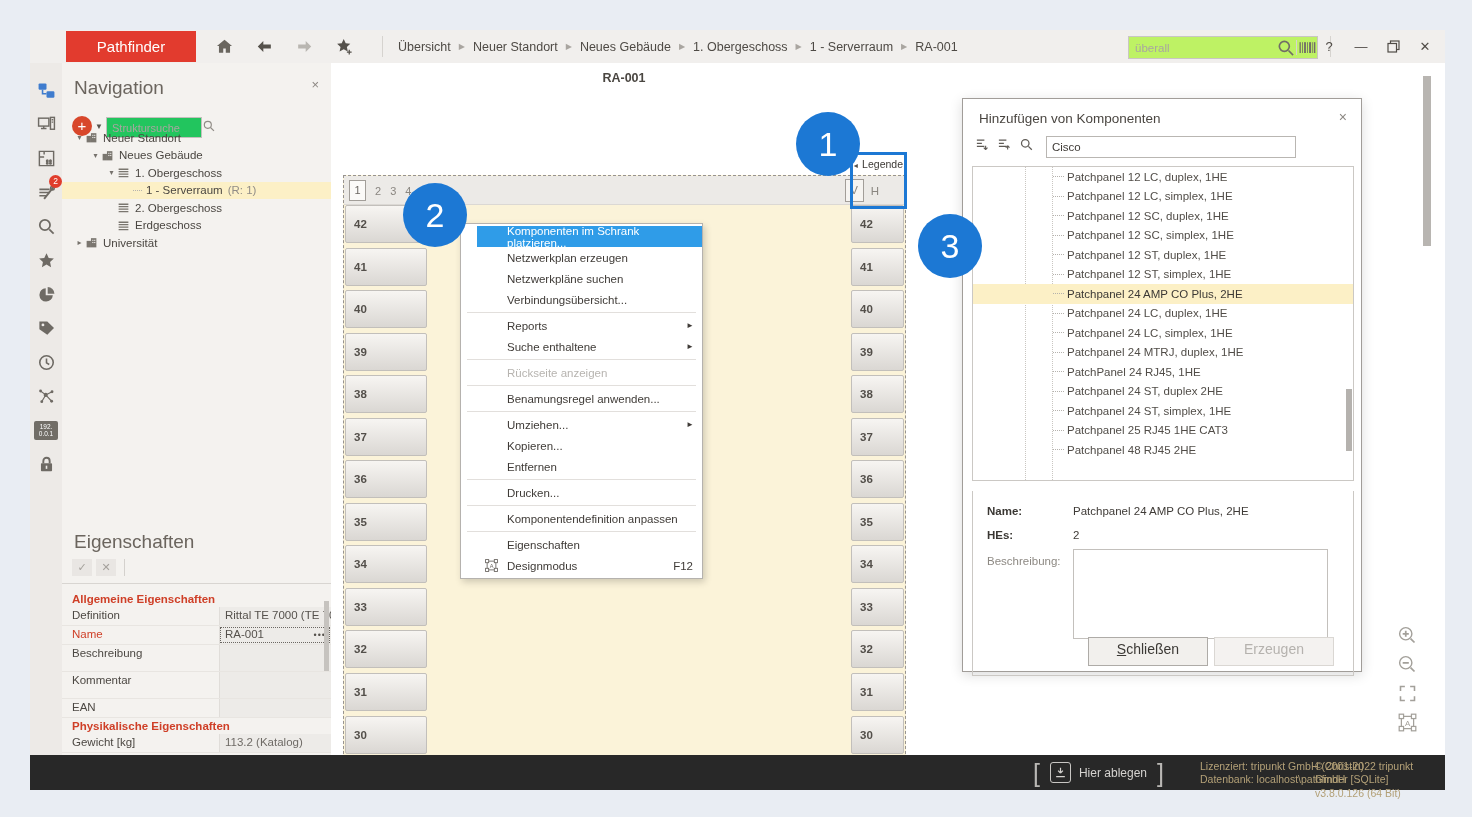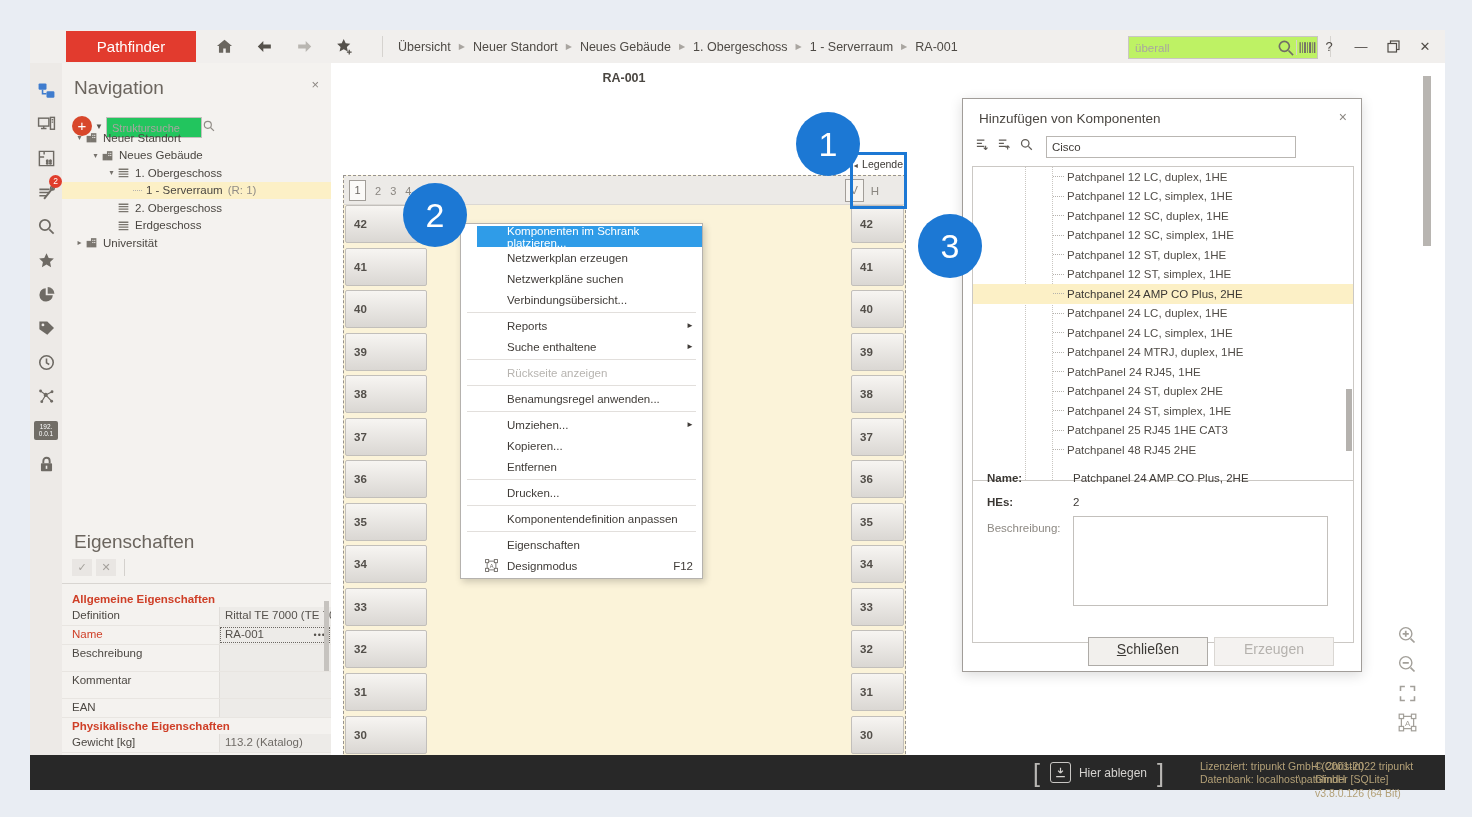--- a/index.html
+++ b/index.html
@@ -125,21 +125,21 @@
   .dlg-toolbar{position:absolute;left:12px;top:38px;display:flex;align-items:center;gap:7px;color:#5f5b56;}
   .dlg-toolbar svg{width:15px;height:15px;}
   .dlg-search{position:absolute;left:83px;top:37px;width:238px;height:20px;border:1px solid #b9b6b2;font-size:11.5px;
         padding:0 5px;color:#3f3b37;outline:none;font-family:"Liberation Sans",sans-serif;}
   .dlg-list{position:absolute;left:9px;top:67px;width:380px;height:313px;border:1px solid #cbc8c4;overflow:hidden;background:#fff;}
   .guide{position:absolute;top:0;bottom:0;border-left:1px dotted #c9c6c1;}
   .dlg-item{height:19.5px;display:flex;align-items:center;font-size:11.5px;color:#514d48;padding-left:80px;position:relative;}
   .dlg-item .dash{width:11px;border-top:1px dotted #b5b2ad;margin-right:3px;}
   .dlg-item.selected{background:#fcf0c6;color:#3c3935;}
   .dlg-scroll{position:absolute;right:1px;top:222px;width:6px;height:62px;background:#b5b2ae;}
-  .dlg-detail{position:absolute;left:9px;top:359px;width:380px;height:184px;border:1px solid #cbc8c4;border-top:none;}
+  .dlg-detail{position:absolute;left:9px;top:392px;width:380px;height:184px;border:1px solid #cbc8c4;border-top:none;}
   .dd-label{position:absolute;left:14px;font-size:11.5px;font-weight:bold;color:#3a3733;}
   .dd-val{position:absolute;left:100px;font-size:11.5px;color:#3f3b37;}
   .dd-desc{position:absolute;left:14px;top:64px;font-size:11.5px;color:#8d8983;}
   .dd-textarea{position:absolute;left:100px;top:58px;width:253px;height:88px;border:1px solid #c3c0bc;}
   .dlg-btn{position:absolute;top:538px;height:29px;font-size:14px;text-align:center;line-height:23px;box-sizing:border-box;}
   .btn-close{left:125px;width:120px;background:#f2f0ed;border:1px solid #aeaba7;color:#3c3935;}
   .btn-close u{text-decoration:underline;}
   .btn-create{left:251px;width:120px;background:#f4f2f0;border:1px solid #dad7d3;color:#b5b2ae;}
 
   

